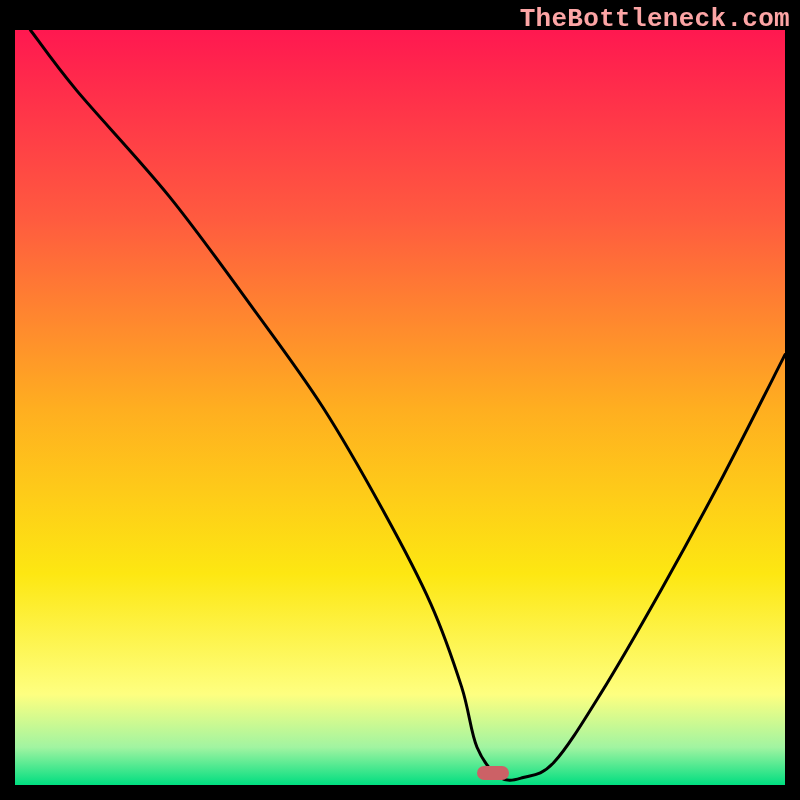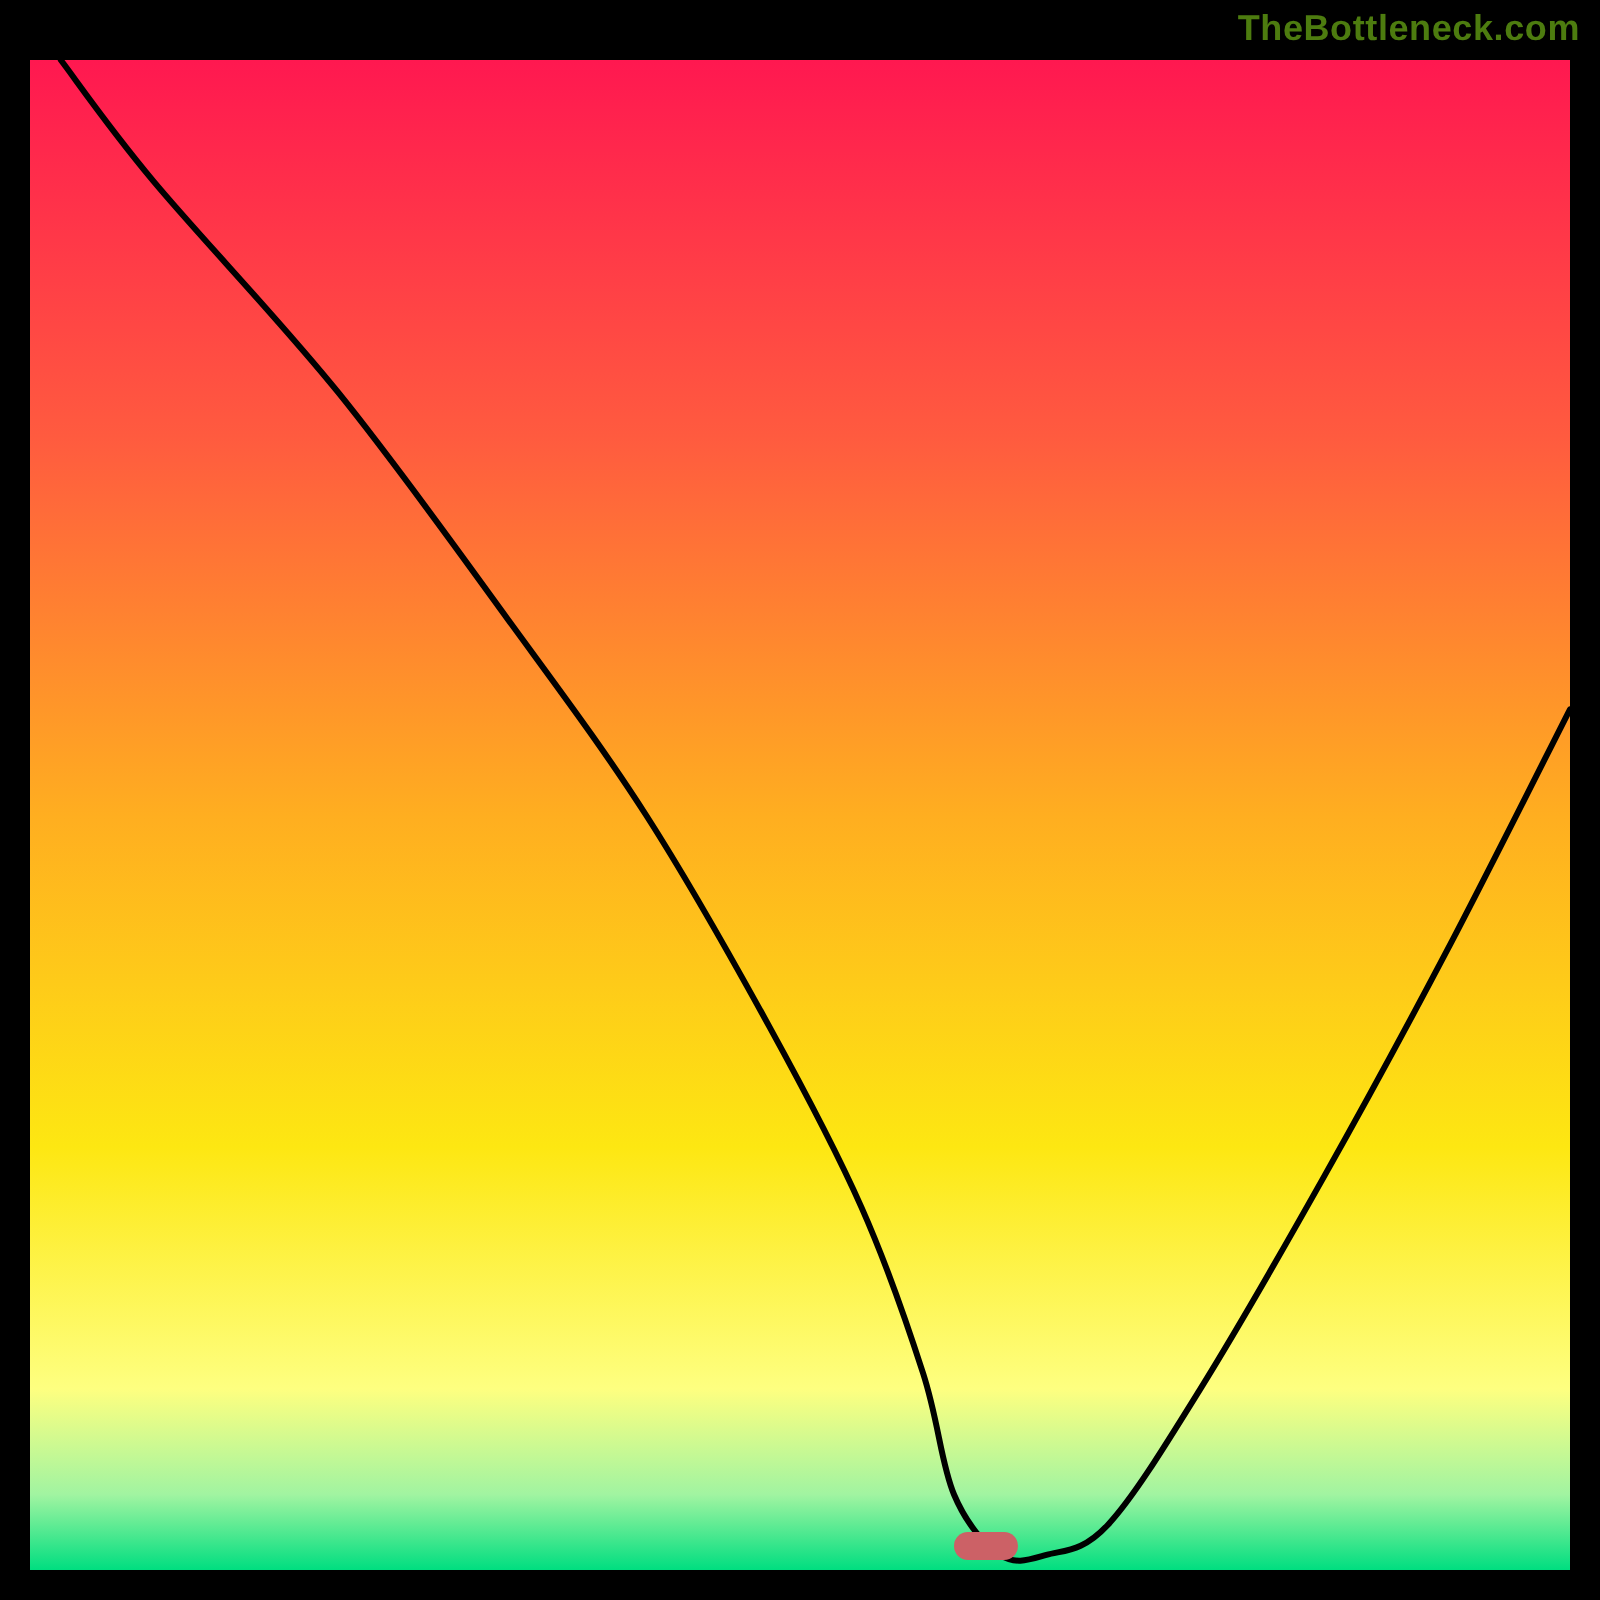--- a/index.html
+++ b/index.html
@@ -1,17 +1,17 @@
 <!DOCTYPE html>
 <html><head>
 <meta charset="utf-8">
 <style>
 html,body{margin:0;padding:0;width:800px;height:800px;background:#000;overflow:hidden}
 .container{position:relative;width:800px;height:800px}
-.watermark{position:absolute;top:4px;right:10px;color:#4d7c0f;font-family:Liberation Sans, sans-serif;font-weight:bold;font-size:18px;letter-spacing:.3px;z-index:4}
+.watermark{position:absolute;top:4px;right:10px;color:#fca5a5;font-family:Liberation Mono, monospace;font-weight:bold;font-size:26px;letter-spacing:.3px;z-index:4}
 svg{position:absolute;left:0;top:0;z-index:1}
 .curve{position:absolute;left:0;top:0;z-index:2}
 .mark{position:absolute;width:32px;height:14px;background:#cc6166;border-radius:7px;z-index:3}
 </style>
 </head>
 <body>
 <div class="container">
 
 <div class="watermark">TheBottleneck.com</div>
 

